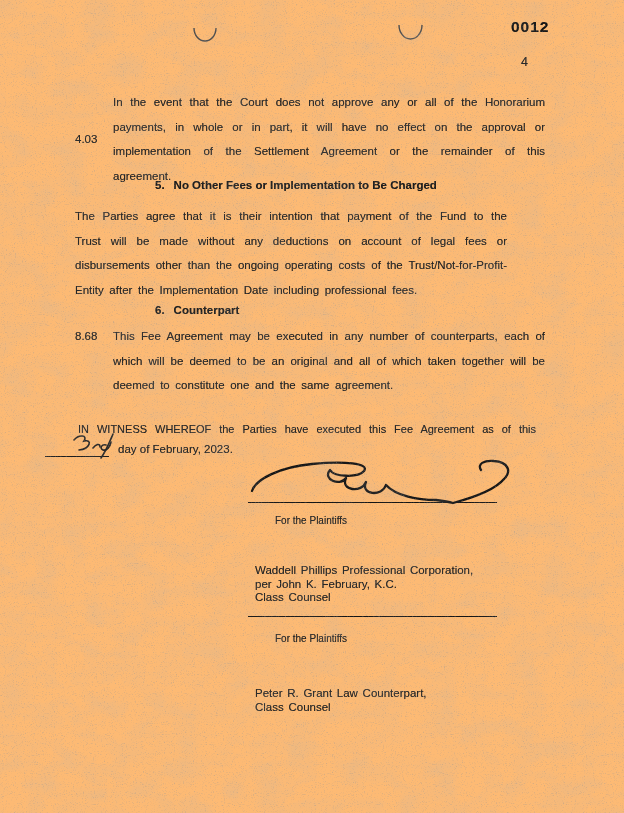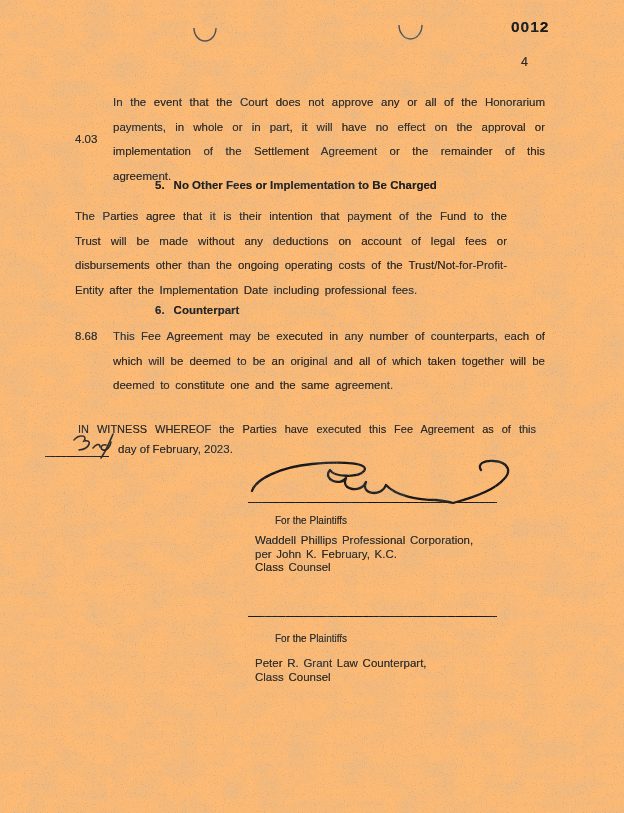--- a/index.html
+++ b/index.html
@@ -15,21 +15,21 @@
   .para { display:flex; font-size:11.5px; line-height:24.5px; }
   .para .num { flex:none; width:38px; }
   .para .ptext { width:432px; text-align:justify; word-spacing:2.4px; }
   .heading { font-size:11.5px; font-weight:bold; line-height:14px; color:#1b1b1b; white-space:nowrap; }
   .heading .hnum { margin-right:9px; }
   .witness1 { width:458px; font-size:11px; line-height:15px; text-align:justify; text-align-last:justify; }
   .witness2 { display:flex; align-items:flex-end; height:15px; font-size:11.5px; line-height:15px; }
   .blank-line { width:64px; height:13px; border-bottom:1.6px solid #1d1d1d; margin-right:9px; }
   .sig-line { width:249px; border-top:1.8px solid #141414; }
   .sig-text { font-size:10px; line-height:15px;padding-left:20px; }
-  .firm-block { font-size:11.5px; line-height:13.5px; word-spacing:1.5px; }
+  .firm-block { font-size:11.5px; line-height:13.5px; word-spacing:1.5px;margin-top:30px; }
   .sr { position:absolute; width:1px; height:1px; overflow:hidden; clip:rect(0 0 0 0); white-space:nowrap; }
   .stamp { font-size:15.5px; font-weight:bold; letter-spacing:1px; color:#111; }
   .pagenum { font-size:12.5px; color:#222; }
 </style>
 </head>
 <body>
 
 <div class="page">
 
   <svg class="abs" style="left:192px;top:26px;" width="26" height="18">

